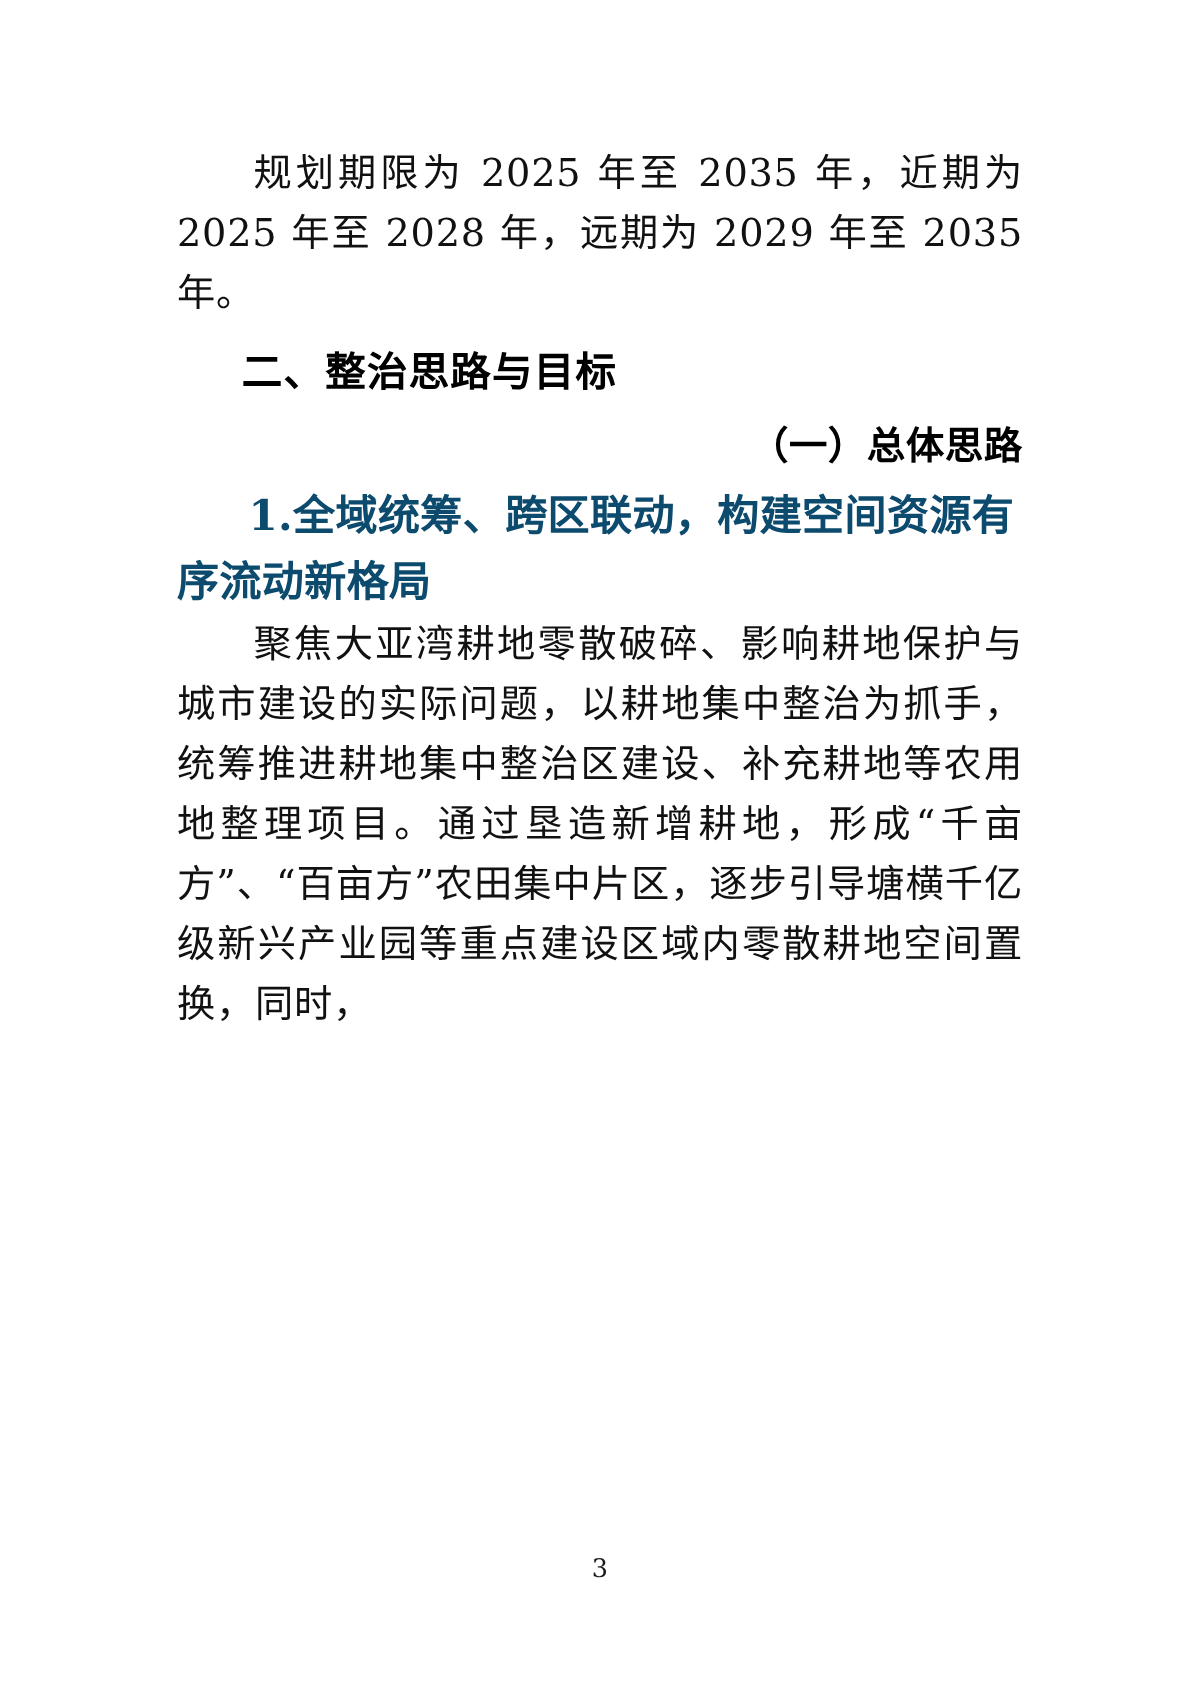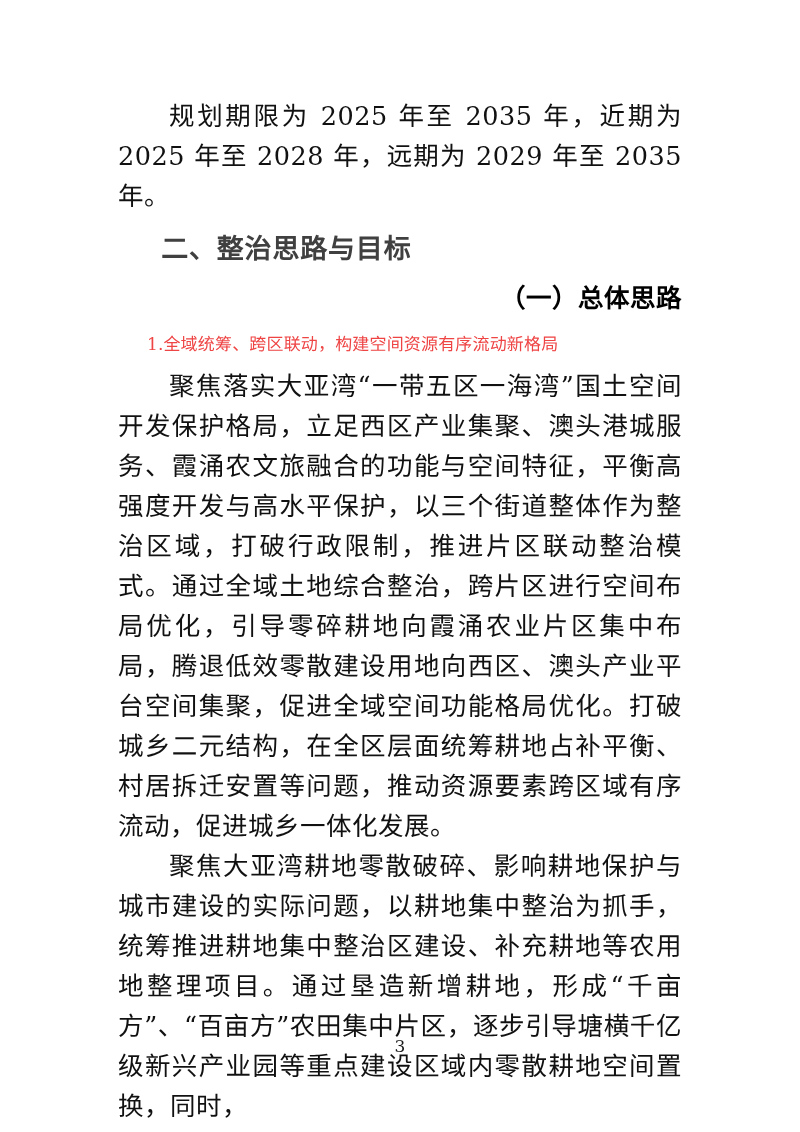--- a/index.html
+++ b/index.html
@@ -49,46 +49,46 @@
 
   
   .h-level1 {
     margin: 10px 0 0 0;
     font-family: "DejaVu Sans", "Liberation Sans", sans-serif;
     font-weight: bold;
     font-size: 27px;
     line-height: 46px;
     text-indent: 1.6em;
     letter-spacing: 0.03em;
-    color: #404040;
+    color: #000000;
   }
 
   
   .h-level2 {
     margin: 4px 0 0 0;
     font-family: "DejaVu Serif", "Liberation Serif", serif;
     font-weight: bold;
     font-size: 25.5px;
     line-height: 44px;
     text-indent: 1.9em;
     letter-spacing: 0.02em;
     color: #000000;
     text-align: right;
   }
 
   
   .h-level3 {
     margin: 2px 0 0 0;
     font-family: "DejaVu Serif", "Liberation Serif", serif;
-    font-weight: normal;
-    font-size: 17px;
+    font-weight: bold;
+    font-size: 28px;
     line-height: 44px;
     text-indent: 1.7em;
     letter-spacing: 0.01em;
-    color: #ef4444;
+    color: #0c4a6e;
   }
 
   .h-level3.tight {
     margin-top: 0px;
   }
 
   
   #page-number {
     position: absolute;
     left: 0;
@@ -109,21 +109,20 @@
   <div id="content">
 
     <p class="para">规划期限为 2025 年至 2035 年，近期为 2025 年至 2028 年，远期为 2029 年至 2035 年。</p>
 
     <h2 class="h-level1">二、整治思路与目标</h2>
 
     <h3 class="h-level2">（一）总体思路</h3>
 
     <h4 class="h-level3">1.全域统筹、跨区联动，构建空间资源有序流动新格局</h4>
 
-    <p class="para">聚焦落实大亚湾“一带五区一海湾”国土空间开发保护格局，立足西区产业集聚、澳头港城服务、霞涌农文旅融合的功能与空间特征，平衡高强度开发与高水平保护，以三个街道整体作为整治区域，打破行政限制，推进片区联动整治模式。通过全域土地综合整治，跨片区进行空间布局优化，引导零碎耕地向霞涌农业片区集中布局，腾退低效零散建设用地向西区、澳头产业平台空间集聚，促进全域空间功能格局优化。打破城乡二元结构，在全区层面统筹耕地占补平衡、村居拆迁安置等问题，推动资源要素跨区域有序流动，促进城乡一体化发展。</p>
 
 
     <p class="para">聚焦大亚湾耕地零散破碎、影响耕地保护与城市建设的实际问题，以耕地集中整治为抓手，统筹推进耕地集中整治区建设、补充耕地等农用地整理项目。通过垦造新增耕地，形成“千亩方”、“百亩方”农田集中片区，逐步引导塘横千亿级新兴产业园等重点建设区域内零散耕地空间置换，同时，</p>
 
   </div>
 
   <div id="page-number">3</div>
 
 </div>
 

